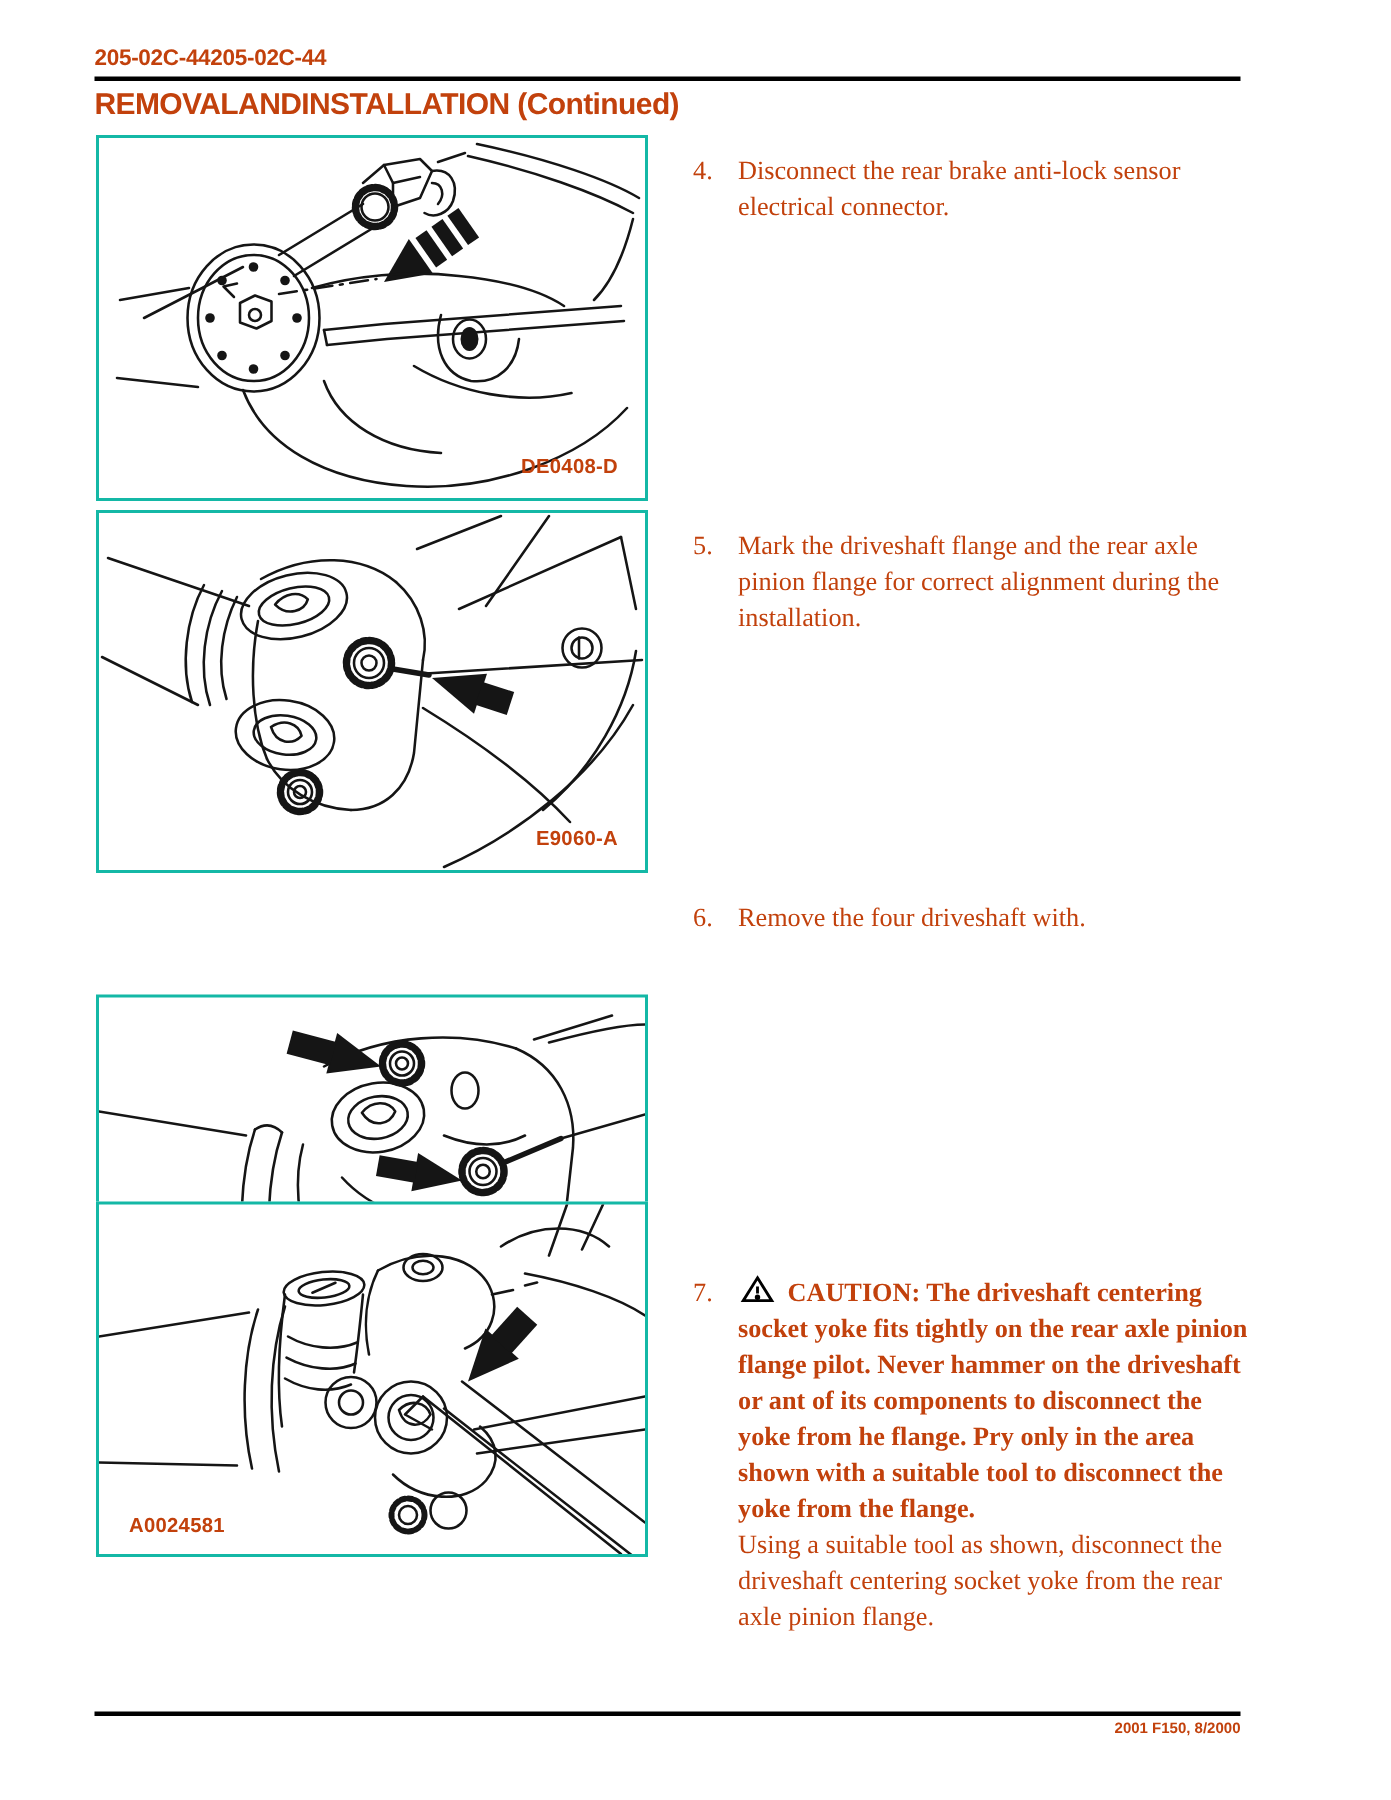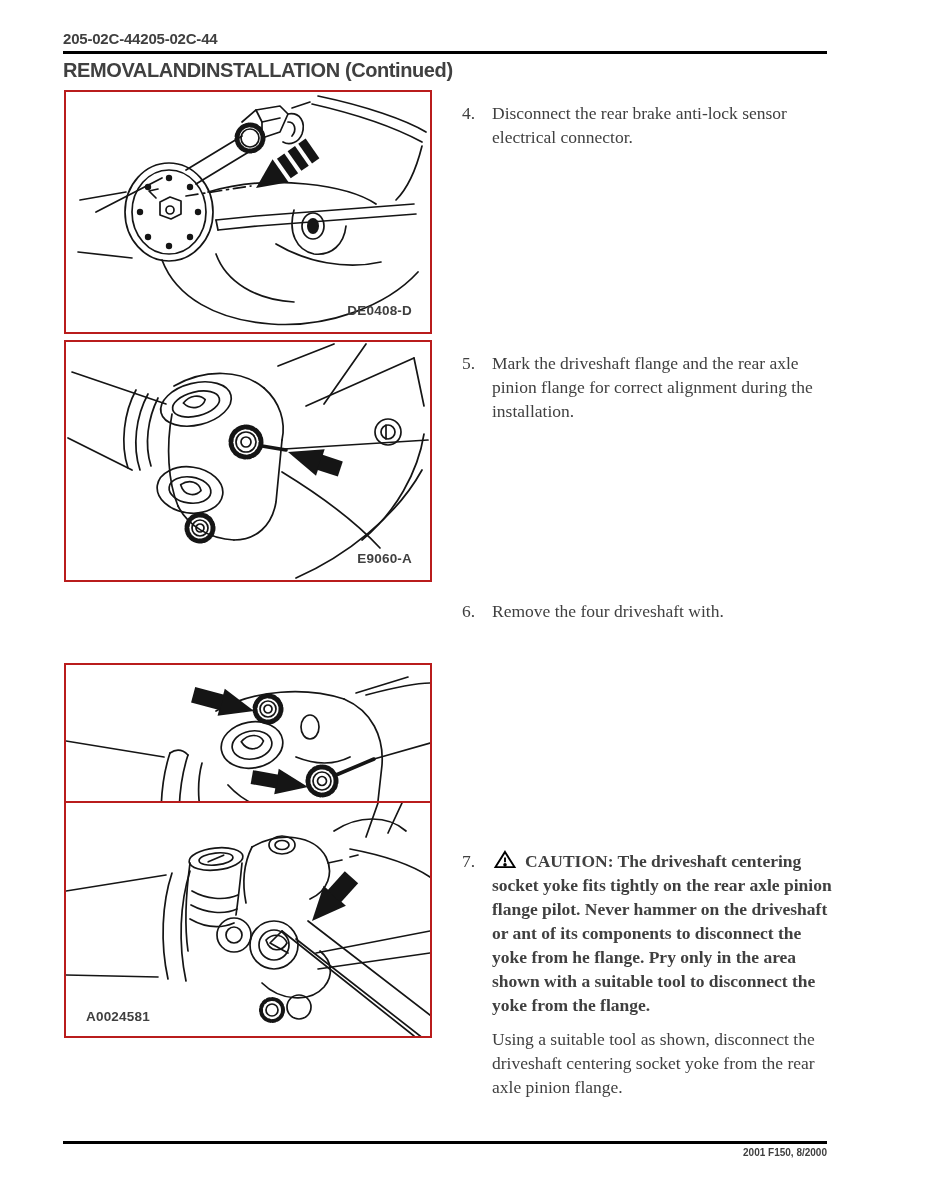--- a/index.html
+++ b/index.html
@@ -1,37 +1,37 @@
 <!DOCTYPE html>
 <html><head>
 <meta charset="utf-8">
 <style>
   html,body{margin:0;padding:0;background:#e8e8e8;}
   .page{
     position:relative;width:927px;height:1200px;margin:0 auto;
-    background:#ffffff;color:#404040;overflow:hidden;
+    background:#ffffff;color:#c2410c;overflow:hidden;
     font-family:"Liberation Serif",serif;
   }
   
   .hdr{
     position:absolute;left:63px;top:30px;width:764px;
     display:flex;align-items:baseline;
     font-family:"Liberation Sans",sans-serif;font-weight:bold;font-size:15px;
     letter-spacing:-0.2px;
   }
   .hdr .c{flex:1;text-align:center;}
   .rule{position:absolute;left:63px;width:764px;height:3px;background:#000;}
   .hdr-rule{top:51px;}
   .section-title{
     position:absolute;left:63px;top:59px;
     font-family:"Liberation Sans",sans-serif;font-weight:bold;font-size:20px;
     letter-spacing:-0.4px;
   }
   
-  .fig{position:absolute;left:64px;width:364px;border:2px solid #b91c1c;background:#fff;}
+  .fig{position:absolute;left:64px;width:364px;border:2px solid #14b8a6;background:#fff;}
   .fig svg{position:absolute;left:0;top:0;width:100%;height:100%;
     stroke:#151515;fill:none;stroke-width:1.7;stroke-linecap:round;stroke-linejoin:round;}
   .fig .fill{fill:#151515;stroke:none;}
   .fig .thick{stroke-width:3.6;}
   .fig-label{
     position:absolute;font-family:"Liberation Sans",sans-serif;
     font-weight:bold;font-size:13.5px;letter-spacing:0.2px;
   }
   .fig1{top:90px;height:240px;}
   .fig2{top:340px;height:238px;}
@@ -40,21 +40,21 @@
   .lbl-br{right:18px;bottom:14px;}
   .lbl-bl{left:20px;bottom:12px;}
   
   .step{
     position:absolute;left:462px;width:372px;display:flex;
     font-size:17.5px;line-height:24px;
   }
   .step .num{width:30px;flex:0 0 30px;}
   .step .body{width:342px;}
   .step p{margin:0;}
-  .step p + p{margin-top:10px;}
+  .step p + p{}
   .caution{font-weight:bold;}
   .cicon{display:inline-block;width:26px;height:19px;vertical-align:-2px;margin-right:7px;}
   .cicon svg{width:26px;height:19px;stroke:#000;fill:none;stroke-width:2;}
   
   .ftr-rule{top:1141px;}
   .ftr{
     position:absolute;left:63px;top:1147px;width:764px;text-align:right;
     font-family:"Liberation Sans",sans-serif;font-weight:bold;font-size:10px;
   }
 </style>

